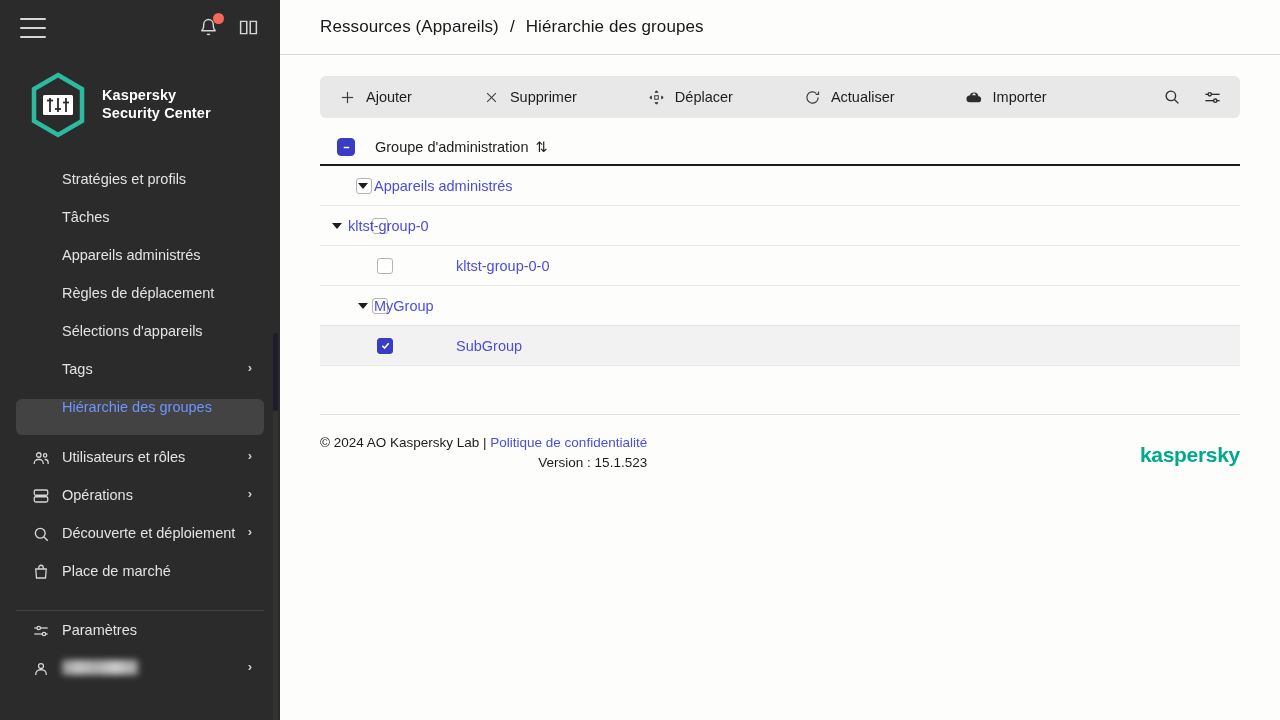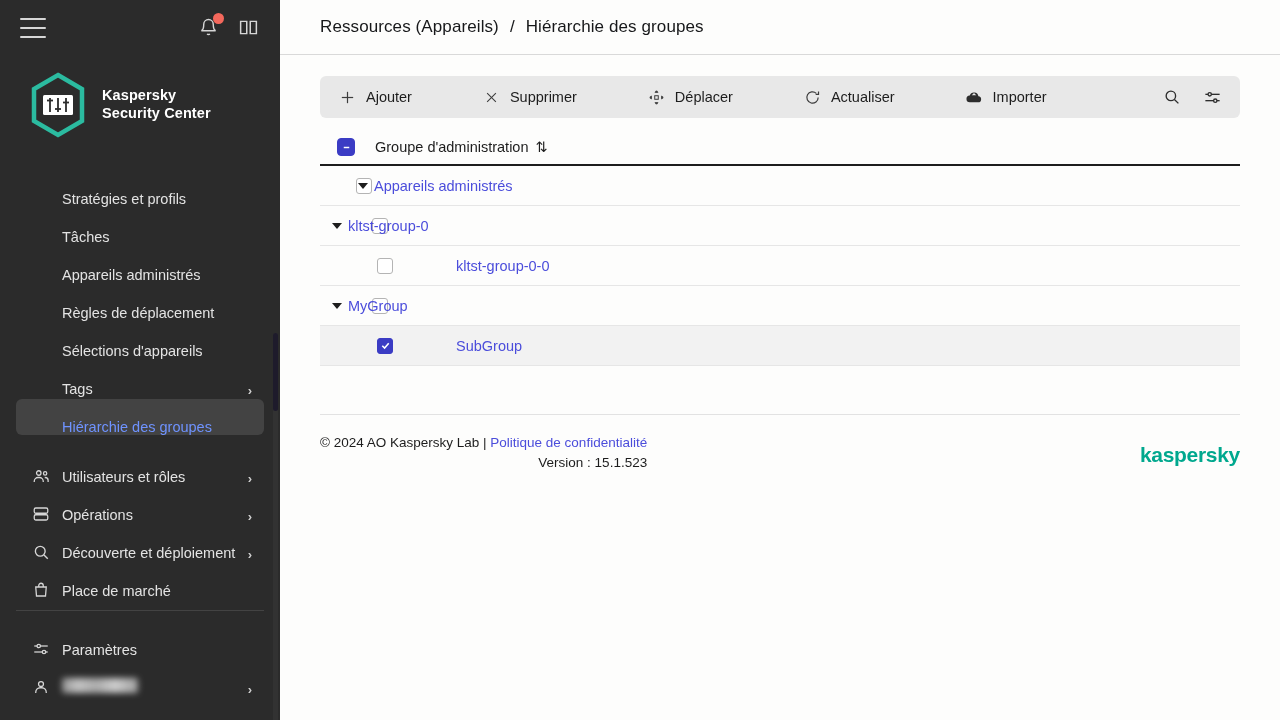--- a/index.html
+++ b/index.html
@@ -36,21 +36,21 @@
   .sb-logo {
     display: flex; align-items: center; gap: 13px;
     padding: 16px 0 22px 27px;
   }
   .logo-mark { width: 62px; height: 68px; flex: 0 0 62px; }
   .logo-text { font-size: 14.5px; font-weight: bold; color: #ffffff;
     line-height: 1.22; letter-spacing: .1px; }
 
   .sb-nav { flex: 1 1 auto; overflow: hidden; position: relative; padding-top: 8px; }
   .nav-item {
-    display: flex; align-items: flex-end; height: 36px;
+    display: flex; align-items: flex-start; height: 36px;
     margin: 2px 16px; padding: 0 12px 0 16px;
     border-radius: 6px; cursor: pointer;
     font-size: 14.5px; color: #e3e3e3; white-space: nowrap;
   }
   .nav-item .nav-ico { width: 22px; flex: 0 0 22px; display: flex; align-items: center;
     justify-content: flex-start; margin-right: 8px; }
   .nav-item.no-ico { padding-left: 46px; }
   .nav-item .nav-label { flex: 1 1 auto; }
   .nav-item .chev { margin-left: auto; color: #cfcfcf; font-size: 13px;
      font-weight: bold; line-height: 1; }
@@ -408,21 +408,21 @@
           <div class="tr-name" style="padding-left:68px">
             <span class="caret hidden"></span>
             <span>kltst-group-0-0</span>
           </div>
         </div>
 
         <div class="trow">
           <div class="tr-check">
             <span class="cbox" style="margin-right:-16px"></span>
           </div>
-          <div class="tr-name" style="">
+          <div class="tr-name" style="padding-left:26px">
             <span class="caret" style="margin-left:-40px"></span>
             <span>MyGroup</span>
           </div>
         </div>
 
         <div class="trow selected">
           <div class="tr-check">
             <span class="cbox checked" style="margin-right:-21px">
               <svg width="11" height="11" viewBox="0 0 24 24" fill="none" stroke="#ffffff" stroke-width="3.4">
                 <polyline points="5,12.5 10,17.5 19,7"></polyline>

